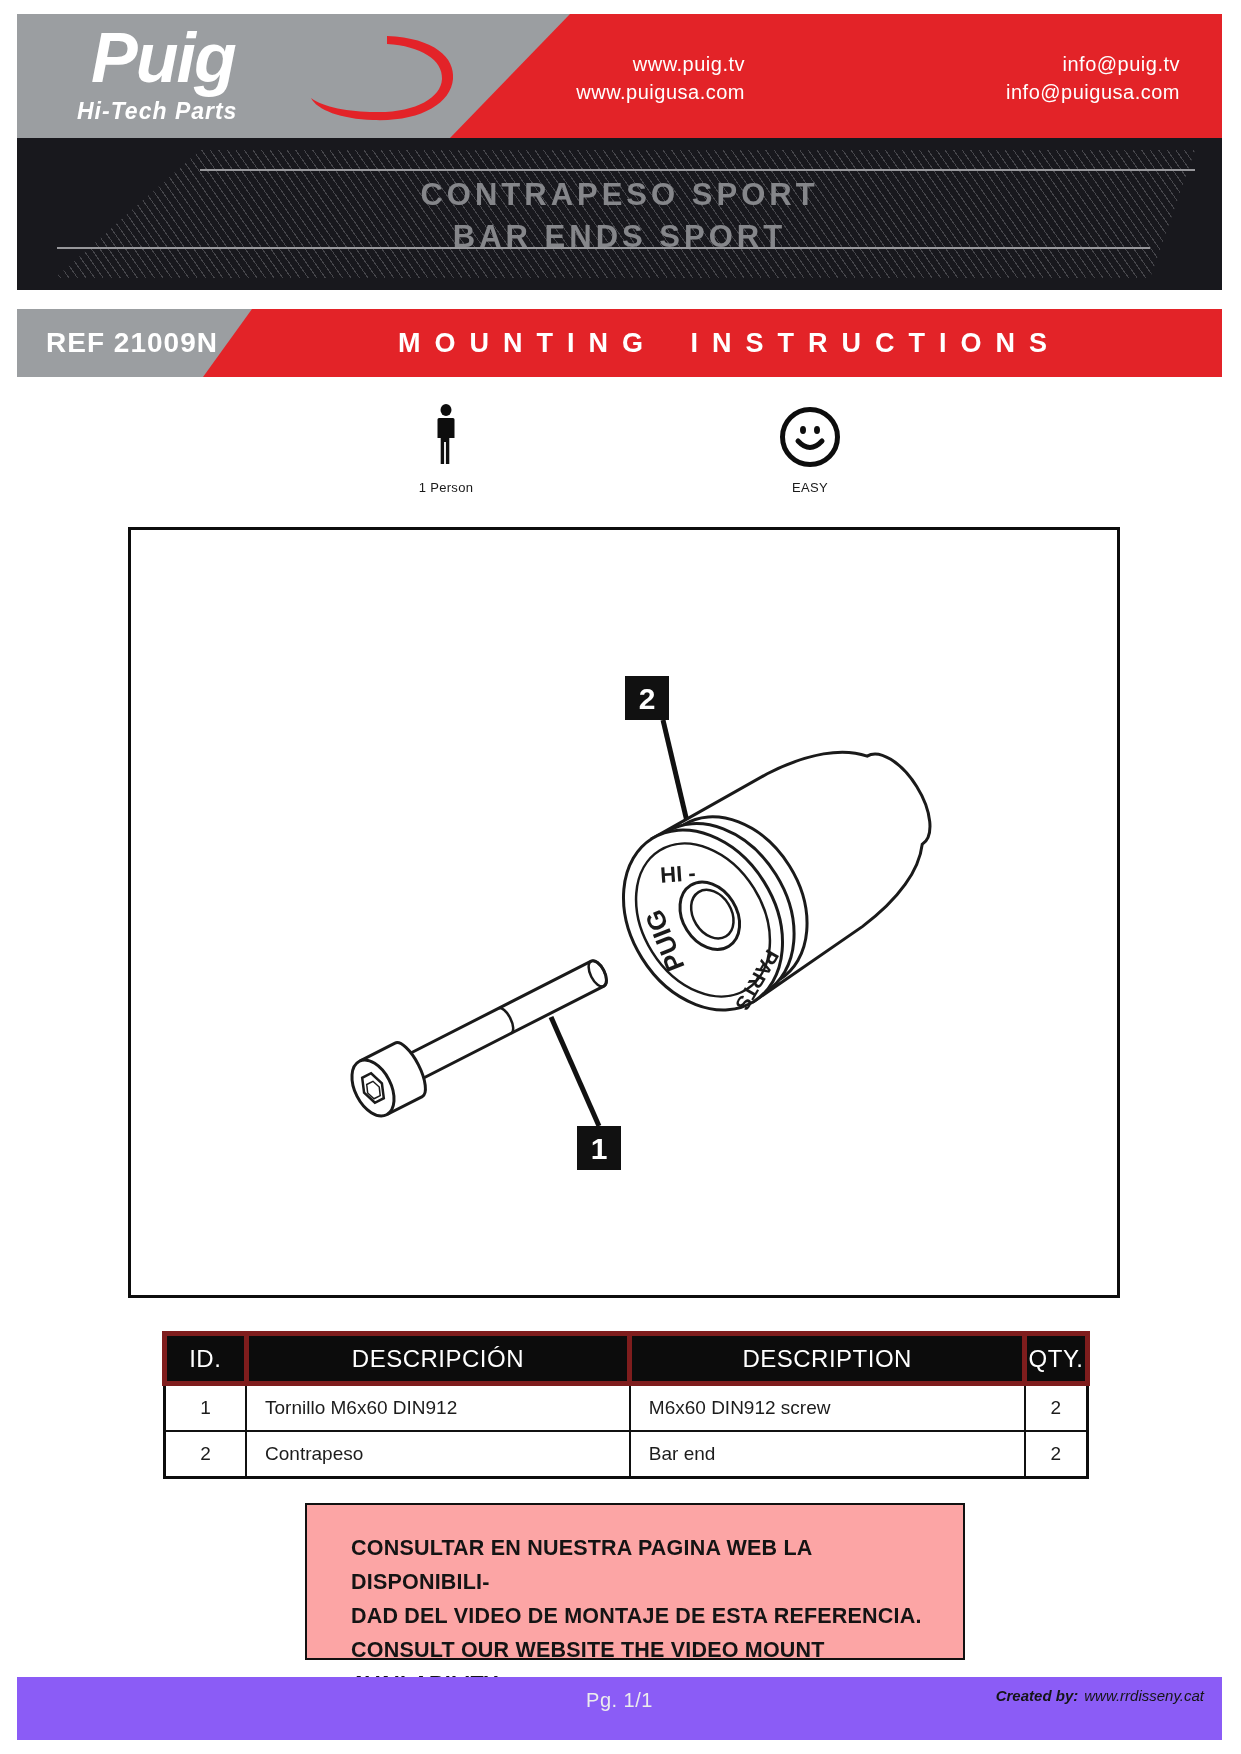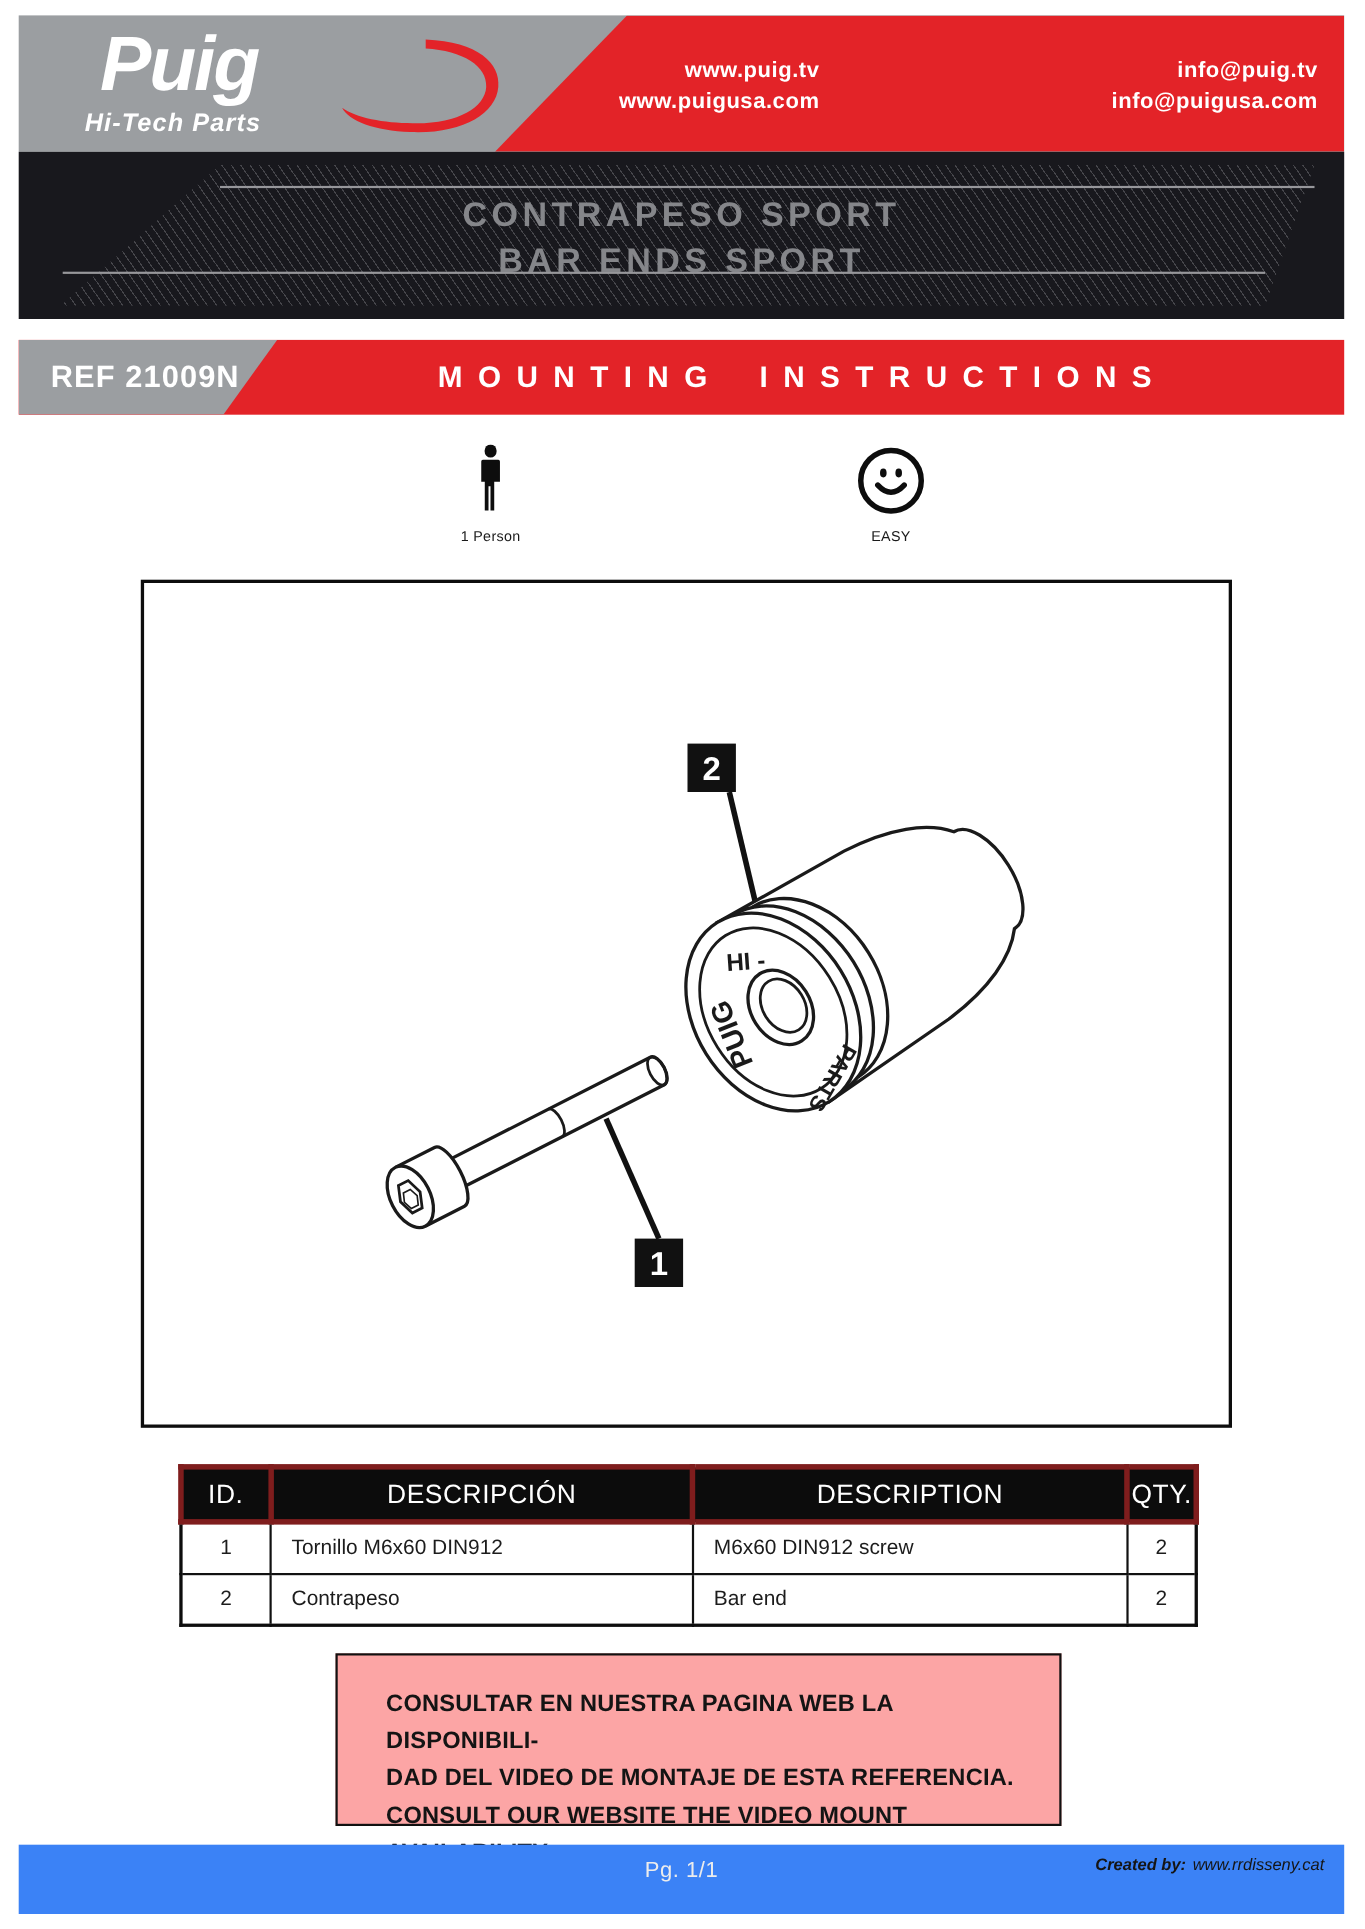--- a/index.html
+++ b/index.html
@@ -11,24 +11,24 @@
   
   .header { position:absolute; left:17px; top:14px; width:1205px; height:124px; background:#9b9ea1; }
   .header-red { position:absolute; inset:0; background:#e32328;
                 clip-path:polygon(553px 0, 100% 0, 100% 100%, 433px 100%); }
   .logo { position:absolute; left:48px; top:8px; width:400px; height:112px; color:#fff; }
   .logo-word { position:absolute; left:26px; top:-4px; font-size:70px; font-weight:bold; font-style:italic;
                letter-spacing:-2px; color:#fff; z-index:2; }
   .logo-swoosh { position:absolute; left:212px; top:2px; z-index:1; }
   .logo-tag { position:absolute; left:12px; top:76px; font-size:23px; font-weight:bold; font-style:italic;
               color:#fff; letter-spacing:1px; z-index:3; }
-  .hdr-col { position:absolute; top:36px; text-align:right; color:#fff; font-size:20px; font-weight:700;
+  .hdr-col { position:absolute; top:36px; text-align:right; color:#fff; font-size:20px; font-weight:400;
              line-height:28px; letter-spacing:0.5px; }
   .hdr-urls { right:477px; }
-  .hdr-mails { right:24px;margin-left:12px; }
+  .hdr-mails { right:42px;margin-left:12px; }
 
   
   .title-banner { position:absolute; left:17px; top:138px; width:1205px; height:152px; background:#18181d; overflow:hidden; }
   .hatch { position:absolute; inset:0;
            background:repeating-linear-gradient(55deg, rgba(175,175,180,0.30) 0 1px, transparent 1px 7px);
            clip-path:polygon(183px 12px, 1178px 12px, 1133px 140px, 38px 140px); }
   .hairline { position:absolute; height:2px; background:#97979b; }
   .hairline.top { left:183px; width:995px; top:31px; }
   .hairline.bottom { left:40px; width:1093px; top:109px; }
   .title-lines { position:absolute; left:0; top:36px; width:100%; text-align:center; color:#85868a;
@@ -70,21 +70,21 @@
   td.col-desc-es, td.col-desc-en { padding-left:18px; }
   .parts-table th.col-desc-es, .parts-table th.col-desc-en { text-align:center; }
 
   
   .note-box { position:absolute; left:305px; top:1503px; width:660px; height:157px; border:2px solid #111;
               background:#fca5a5; }
   .note-text { position:absolute; left:44px; top:26px; right:20px; font-size:21.5px; font-weight:bold;
                color:#141414; line-height:34px; white-space:pre-line; letter-spacing:0.2px; }
 
   
-  .footer { position:absolute; left:17px; top:1677px; width:1205px; height:63px; background:#3b82f6; }
+  .footer { position:absolute; left:17px; top:1677px; width:1205px; height:63px; background:#8b5cf6; }
   .footer-page { position:absolute; left:0; width:100%; top:12px; text-align:center; color:#ececec;
                  font-size:20px; font-weight:300; letter-spacing:0.5px; }
   .footer-credit { position:absolute; right:18px; top:10px; color:#151515; font-size:15px; font-style:italic; }
   .footer-credit .lbl { font-weight:bold; margin-right:6px; }
 
   svg text { font-family:"Liberation Sans", sans-serif; }
 </style>
 </head>
 <body>
 

